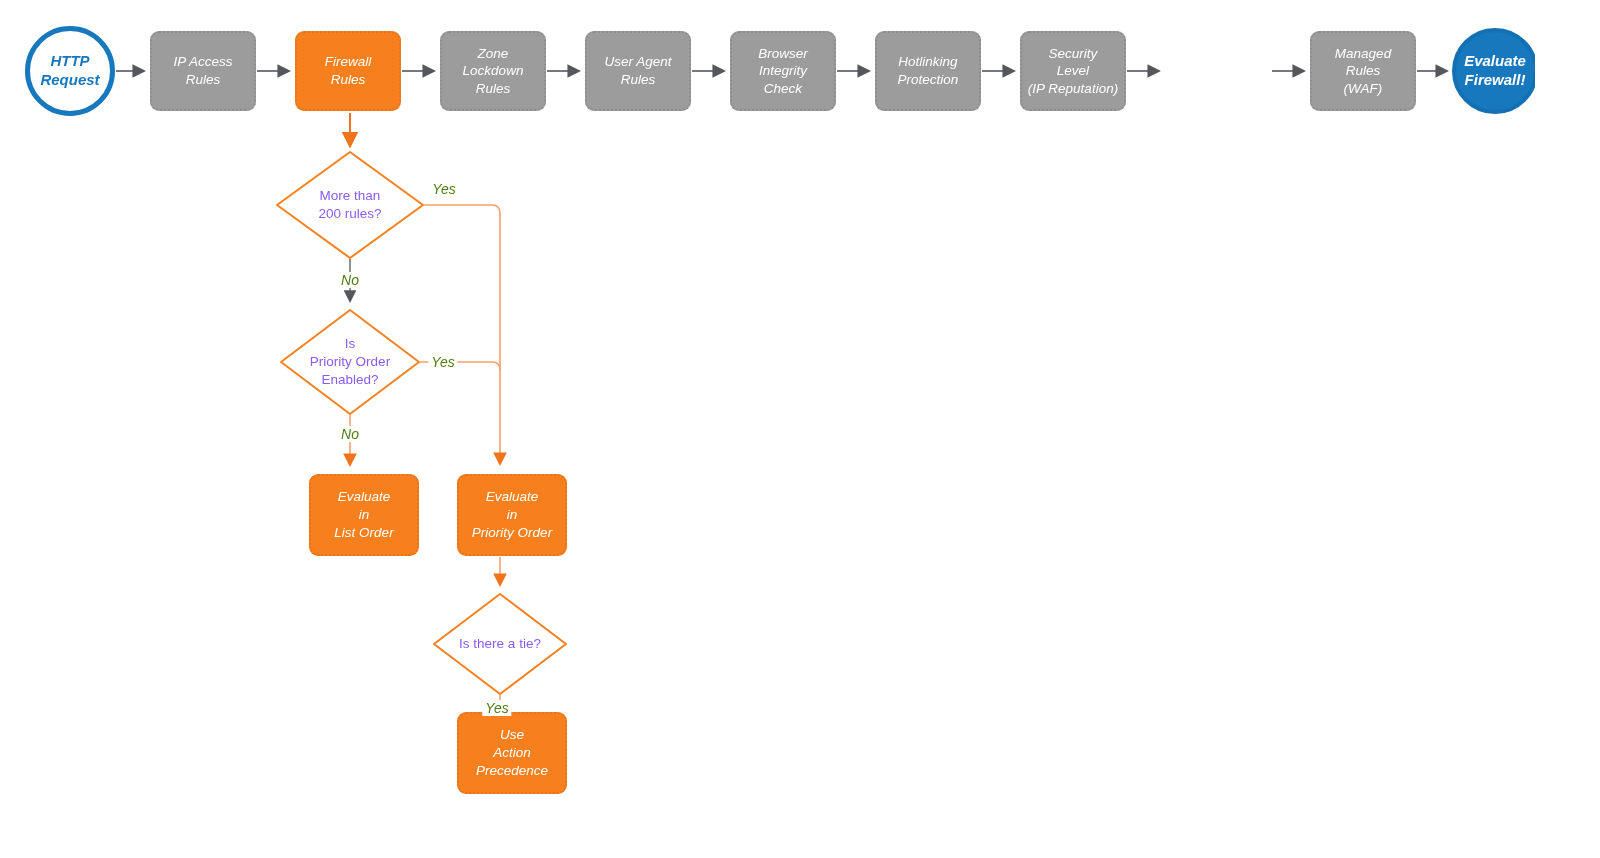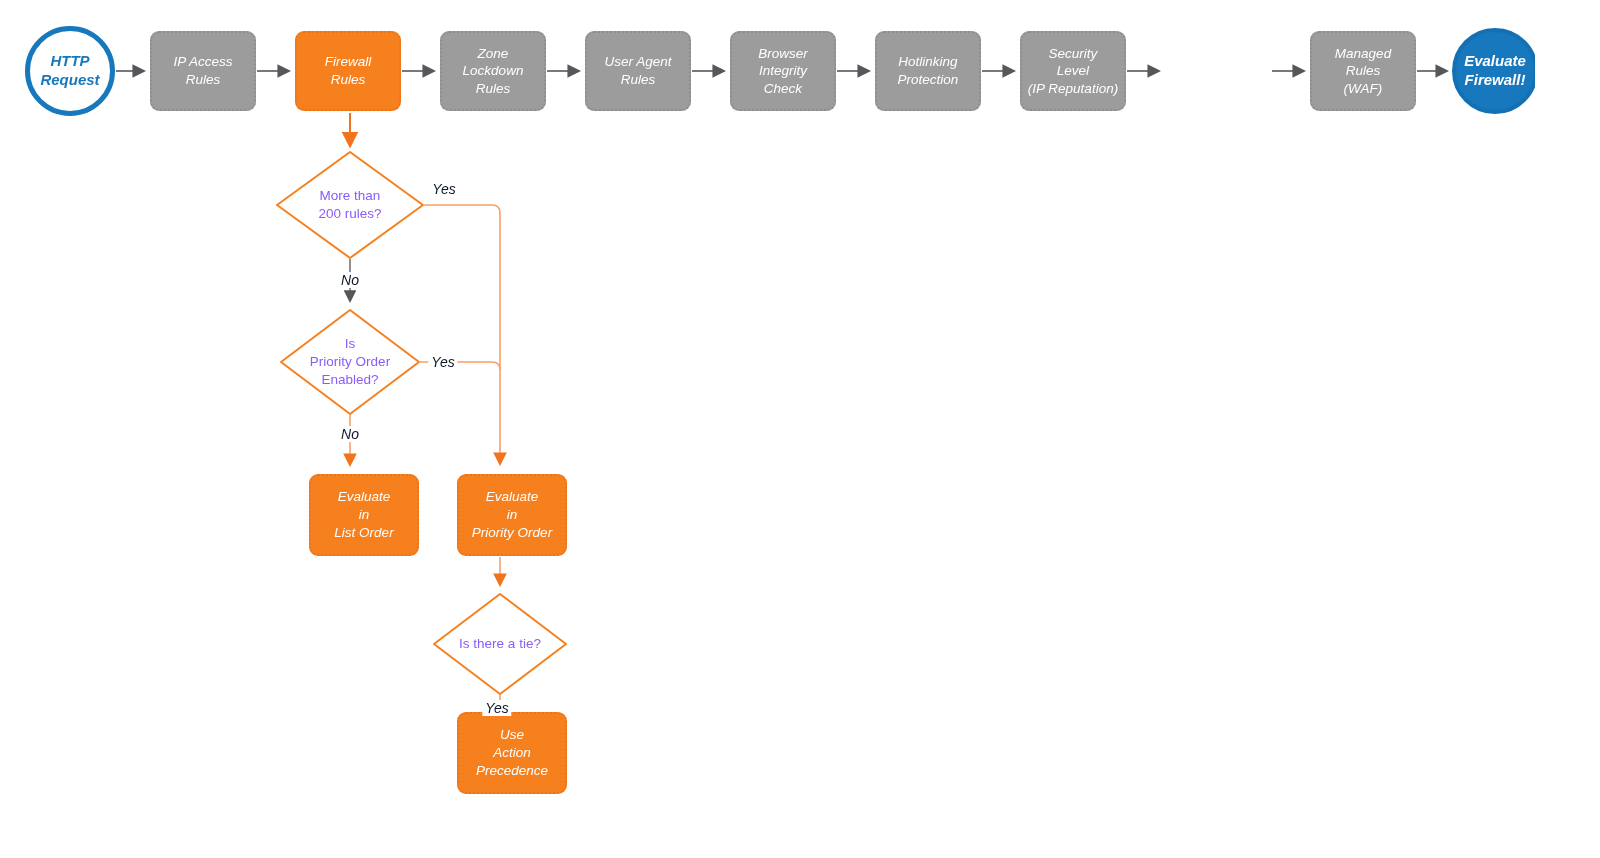--- a/index.html
+++ b/index.html
@@ -25,21 +25,21 @@
           border:5px solid #1778be;color:#1778be;font-weight:bold;
           font-style:italic;font-size:15px;line-height:1.25;}
   .circle.end{background:#1778be;border:4px solid #1371b3;color:#ffffff;
           width:86px;height:86px;}
 
   .diamond-text{position:absolute;width:140px;transform:translate(-50%,-50%);
           text-align:center;color:#8b5cf6;font-size:13.5px;line-height:1.35;
           white-space:pre-line;}
 
   .edge-label{position:absolute;transform:translate(-50%,-50%);
-          color:#0f172a;font-style:italic;font-size:14px;
+          color:#4d7c0f;font-style:italic;font-size:14px;
           background:#ffffff;padding:0 3px;}
 </style>
 </head>
 <body>
 
 <div class="canvas">
 
   <svg class="edges">
     <defs>
       <marker id="ah-gray" viewBox="0 0 10 10" refX="8.5" refY="5" markerWidth="8.5" markerHeight="8.5" orient="auto-start-reverse">

